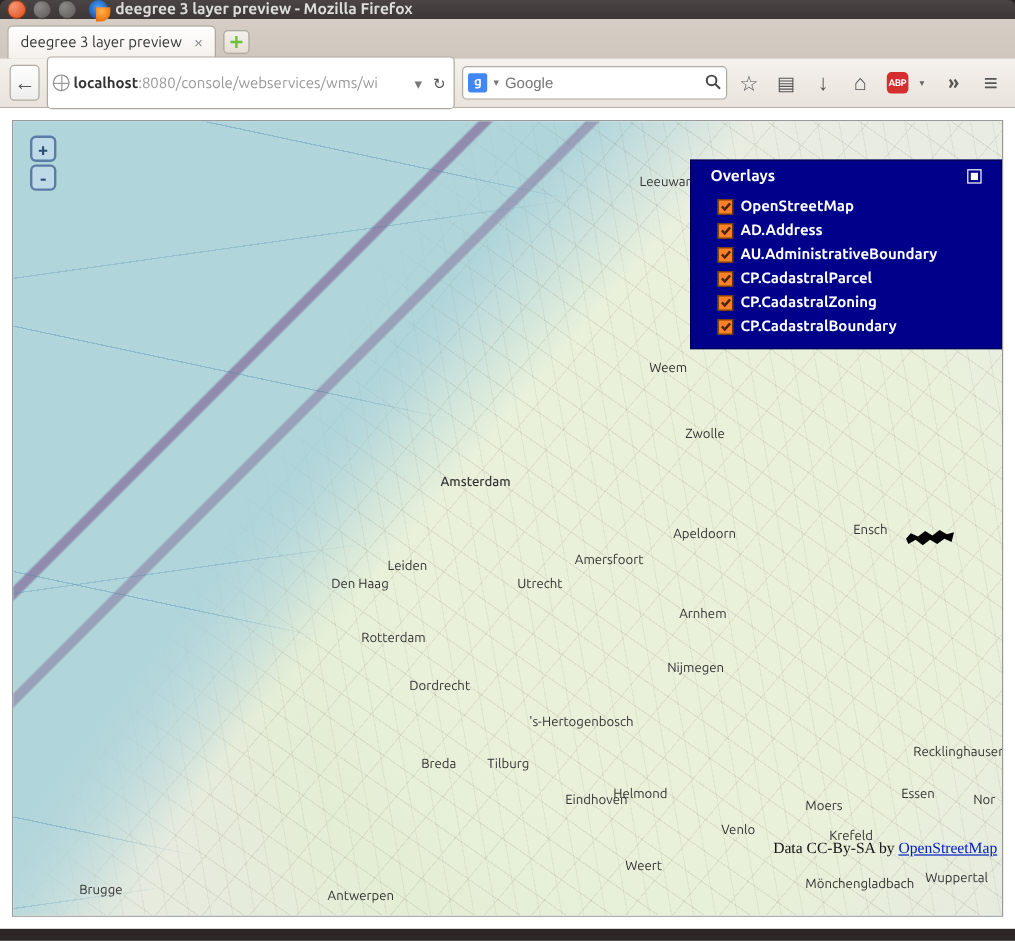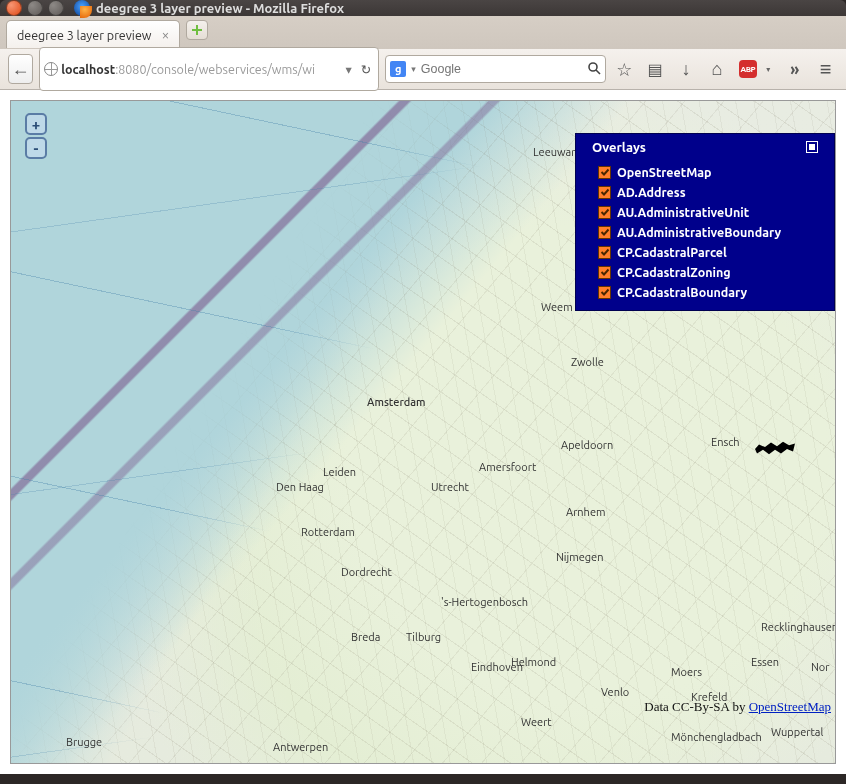--- a/index.html
+++ b/index.html
@@ -34,21 +34,21 @@
 .titlebar .ff-icon::after { content:""; position:absolute; right:-2px; bottom:-2px; width:12px; height:12px; background: radial-gradient(circle at 40% 30%, #ffb347, #e25b00); border-radius: 0 0 8px 0; }
 
 
 .browser-chrome {
   background: #f0ece8;
   border-bottom: 1px solid #b8b2ab;
 }
 .tabstrip {
   height: 33px;
   display: flex;
-  align-items: flex-start;
+  align-items: center;
   padding: 4px 6px 0 6px;
   background: linear-gradient(to bottom, #d6cec5, #cfc7be);
 }
 .tab {
   display: flex;
   align-items: center;
   height: 28px;
   padding: 0 10px;
   background: linear-gradient(to bottom, #ffffff, #f4f0ec);
   border: 1px solid #b0a99f;
@@ -402,28 +402,20 @@
               </svg>
             </span>
             <span>AD.Address</span>
           </li>
           <li>
             <span class="layer-checkbox">
               <svg width="10" height="10" viewBox="0 0 10 10" fill="none" stroke-width="2">
                 <polyline points="1.5,5 4,7.5 8.5,2.5"></polyline>
               </svg>
             </span>
-            <span>AU.AdministrativeUnit</span>
-          </li>
-          <li>
-            <span class="layer-checkbox">
-              <svg width="10" height="10" viewBox="0 0 10 10" fill="none" stroke-width="2">
-                <polyline points="1.5,5 4,7.5 8.5,2.5"></polyline>
-              </svg>
-            </span>
             <span>AU.AdministrativeBoundary</span>
           </li>
           <li>
             <span class="layer-checkbox">
               <svg width="10" height="10" viewBox="0 0 10 10" fill="none" stroke-width="2">
                 <polyline points="1.5,5 4,7.5 8.5,2.5"></polyline>
               </svg>
             </span>
             <span>CP.CadastralParcel</span>
           </li>

